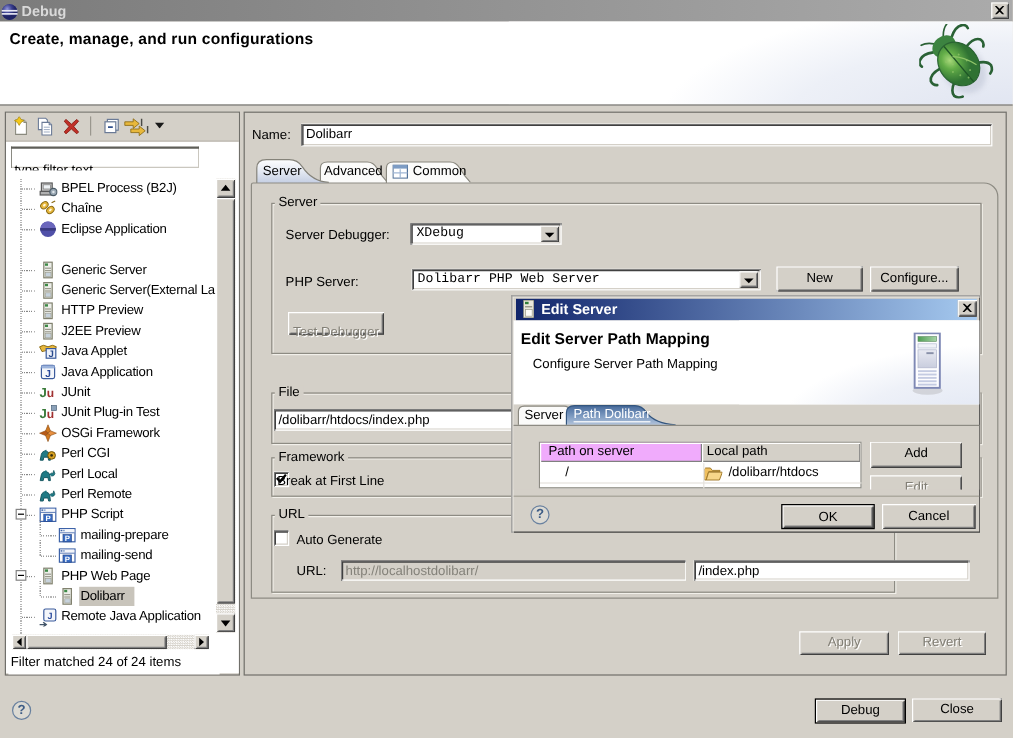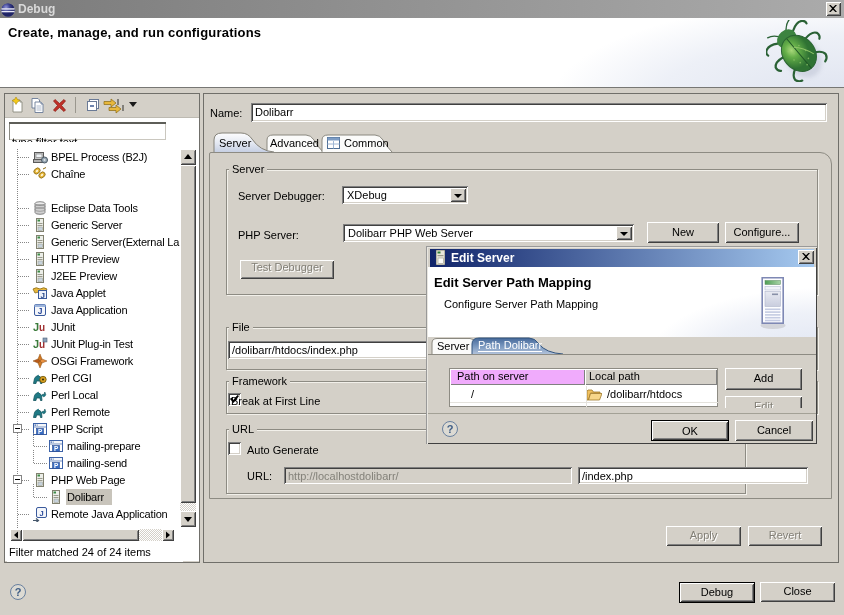--- a/index.html
+++ b/index.html
@@ -59,21 +59,21 @@
 
 
 .field { background:#fff;
   box-shadow: inset 1px 1px 0 #808080, inset -1px -1px 0 #ffffff, inset 2px 2px 0 #404040, inset -2px -2px 0 #d4d0c8; }
 .field .ftext { position:absolute; left:4px; top:3px; white-space:nowrap; }
 .field.disabledf { background:#d4d0c8; }
 .field.disabledf .ftext { color:#84827a; }
 
 
 .combo { background:#fff;
-  box-shadow: inset 1px 1px 0 #808080, inset -1px -1px 0 #ffffff, inset 2px 2px 0 #404040, inset -2px -2px 0 #d4d0c8; }
+  box-shadow: inset 1px 1px 0 #808080, inset -1px -1px 0 #ffffff, inset 2px 2px 0 #404040, inset -2px -2px 0 #d4d0c8; font-family: Liberation Mono, monospace; }
 .combo .ctext { position:absolute; left:5px; top:3px; white-space:nowrap; }
 .combo .cbtn { position:absolute; right:2px; top:2px; bottom:2px; width:16px; background:#d4d0c8;
   box-shadow: inset 1px 1px 0 #ffffff, inset -1px -1px 0 #404040, inset 2px 2px 0 #d4d0c8, inset -2px -2px 0 #808080; }
 .cbtn .arr { left:4px; top:6px; border-left:4px solid transparent; border-right:4px solid transparent; border-top:4px solid #000; }
 
 
 .group { border:1px solid #8d8b83; box-shadow:1px 1px 0 #f2f0ea, inset 1px 1px 0 #f2f0ea; }
 .glegend { position:absolute; top:-7px; background:#d4d0c8; padding:0 3px; }
 
 
@@ -212,29 +212,28 @@
             <g stroke="#8a6a14" stroke-width="0.8" fill="#e8b83c">
               <ellipse cx="5" cy="5" rx="3.4" ry="2.6" transform="rotate(-40 5 5)"></ellipse>
               <ellipse cx="10" cy="9" rx="3.4" ry="2.6" transform="rotate(-40 10 9)"></ellipse>
             </g>
             <ellipse cx="5" cy="5" rx="1.3" ry="0.9" transform="rotate(-40 5 5)" fill="#fff8e0"></ellipse>
             <ellipse cx="10" cy="9" rx="1.3" ry="0.9" transform="rotate(-40 10 9)" fill="#fff8e0"></ellipse>
             <path d="M11 3 L14 1.5" stroke="#8a6a14" stroke-width="1"></path>
           </svg></span>
         <span class="tlabel">Chaîne</span>
       </div>
-<div class="trow" style="top:58px">
-        <div class="hdots" style="left:11px;top:8px;width:11px"></div>
-        <span class="ticon"><svg width="16" height="16" viewBox="0 0 16 16">
-            <path d="M3 3.5 L13 3.5 L13 12.5 A5 1.8 0 0 1 3 12.5 Z" fill="#d0d0d0" stroke="#6a6a6a" stroke-width="0.8"></path>
-            <ellipse cx="8" cy="3.5" rx="5" ry="1.8" fill="#ececec" stroke="#6a6a6a" stroke-width="0.8"></ellipse>
-            <ellipse cx="8" cy="6.5" rx="5" ry="1.8" fill="none" stroke="#8a8a8a" stroke-width="0.7"></ellipse>
-            <ellipse cx="8" cy="9.5" rx="5" ry="1.8" fill="none" stroke="#8a8a8a" stroke-width="0.7"></ellipse>
-          </svg></span>
-        <span class="tlabel">Eclipse Data Tools</span>
+<div class="trow" style="top:41px">
+        <div class="hdots" style="left:11px;top:8px;width:11px"></div>
+        <span class="ticon"><svg width="16" height="16" viewBox="0 0 16 16">
+            <circle cx="8" cy="8" r="6.5" fill="#5050a8"></circle>
+            <path d="M1.5 8 A6.5 6.5 0 0 1 14.5 8 Z" fill="#6a66bc"></path>
+            <rect x="1.5" y="7" width="13" height="2.2" fill="#3a3a80"></rect>
+          </svg></span>
+        <span class="tlabel">Eclipse Application</span>
       </div>
 <div class="trow" style="top:75px">
         <div class="hdots" style="left:11px;top:8px;width:11px"></div>
         <span class="ticon"><svg width="16" height="16" viewBox="0 0 16 16">
             <rect x="4.5" y="1.5" width="7" height="13" fill="#eceee8" stroke="#81816f"></rect>
             <rect x="5.5" y="2.5" width="2.5" height="2" fill="#3d8a46"></rect>
             <rect x="5.5" y="6" width="5" height="1" fill="#9a9a8e"></rect>
             <rect x="5.5" y="8" width="5" height="1" fill="#9a9a8e"></rect>
             <rect x="6" y="10" width="4.5" height="3.5" fill="#c6d2dc" stroke="#9a9a8e" stroke-width="0.5"></rect>
           </svg></span>
@@ -500,21 +499,21 @@
   </div>
 <div class="abs" style="left:238px;top:229px">PHP Server:</div>
 <div class="abs combo" style="left:343px;top:224px;width:291px;height:18px">
     <div class="ctext">Dolibarr PHP Web Server</div>
     <div class="cbtn">
       <i class="arr"></i>
     </div>
   </div>
 <div class="abs btn" style="left:647px;top:222px;width:72px;height:21px;padding-top:4px">New</div>
 <div class="abs btn" style="left:725px;top:222px;width:74px;height:21px;padding-top:4px">Configure...</div>
-<div class="abs btn disabled" style="left:240px;top:260px;width:94px;height:19px;padding-top:1px">Test Debugger</div>
+<div class="abs btn disabled" style="left:240px;top:260px;width:80px;height:19px;padding-top:11px">Test Debugger</div>
 
 <div class="abs group" style="left:226px;top:327px;width:592px;height:43px">
   <div class="glegend" style="left:2px">File</div>
 </div>
 <div class="abs field" style="left:228px;top:341px;width:582px;height:18px">
     <div class="ftext">/dolibarr/htdocs/index.php</div>
   </div>
 
 <div class="abs group" style="left:226px;top:381px;width:592px;height:33px">
   <div class="glegend" style="left:2px">Framework</div>

